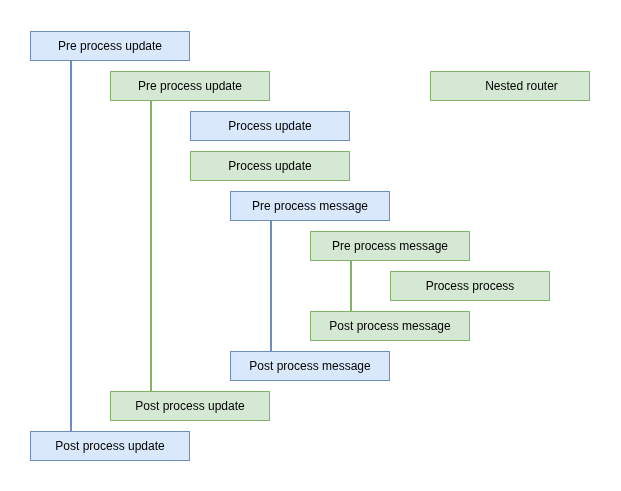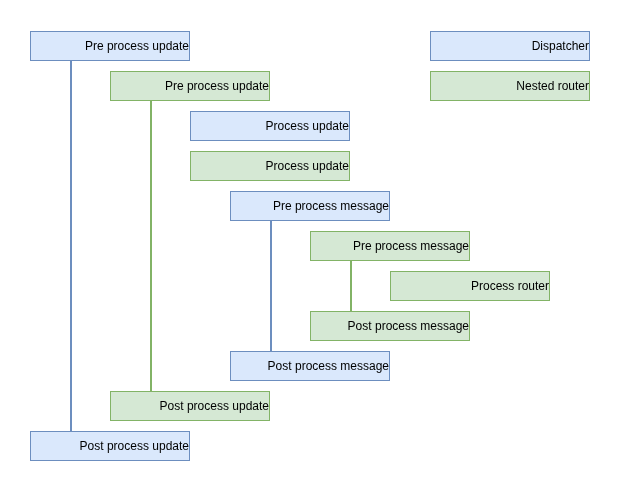--- a/index.html
+++ b/index.html
@@ -15,21 +15,21 @@
     font-family: "Liberation Sans", sans-serif;
     overflow: hidden;
   }
   .node {
     position: absolute;
     width: 160px;
     height: 30px;
     box-sizing: border-box;
     display: flex;
     align-items: center;
-    justify-content: flex-end;
+    justify-content: center;
     font-size: 12px;
     line-height: 1;
     color: var(--text, #000000);
     white-space: nowrap;
   }
   .node.blue {
     background: var(--blue-fill, #dae8fc);
     border: 1px solid var(--blue-stroke, #6c8ebf);
   }
   .node.green {
@@ -50,23 +50,20 @@
 
   <div class="edge blue" style="left:70px;  top:61px;  height:370px;"></div>
   <div class="edge green" style="left:150px; top:101px; height:290px;"></div>
   <div class="edge blue" style="left:270px; top:221px; height:130px;"></div>
   <div class="edge green" style="left:350px; top:261px; height:50px;"></div>
 
   <div class="node blue" style="left:30px;  top:31px;">
     <span>Pre process update</span>
   </div>
 
-  <div class="node blue" style="left:430px; top:31px;">
-    <span>Dispatcher</span>
-  </div>
 
   <div class="node green" style="left:110px; top:71px;">
     <span>Pre process update</span>
   </div>
 
   <div class="node green" style="left:430px; top:71px;padding-left:23px;">
     <span>Nested router</span>
   </div>
 
   <div class="node blue" style="left:190px; top:111px;">
@@ -79,21 +76,21 @@
 
   <div class="node blue" style="left:230px; top:191px;">
     <span>Pre process message</span>
   </div>
 
   <div class="node green" style="left:310px; top:231px;">
     <span>Pre process message</span>
   </div>
 
   <div class="node green" style="left:390px; top:271px;">
-    <span>Process router</span>
+    <span>Process process</span>
   </div>
 
   <div class="node green" style="left:310px; top:311px;">
     <span>Post process message</span>
   </div>
 
   <div class="node blue" style="left:230px; top:351px;">
     <span>Post process message</span>
   </div>
 

